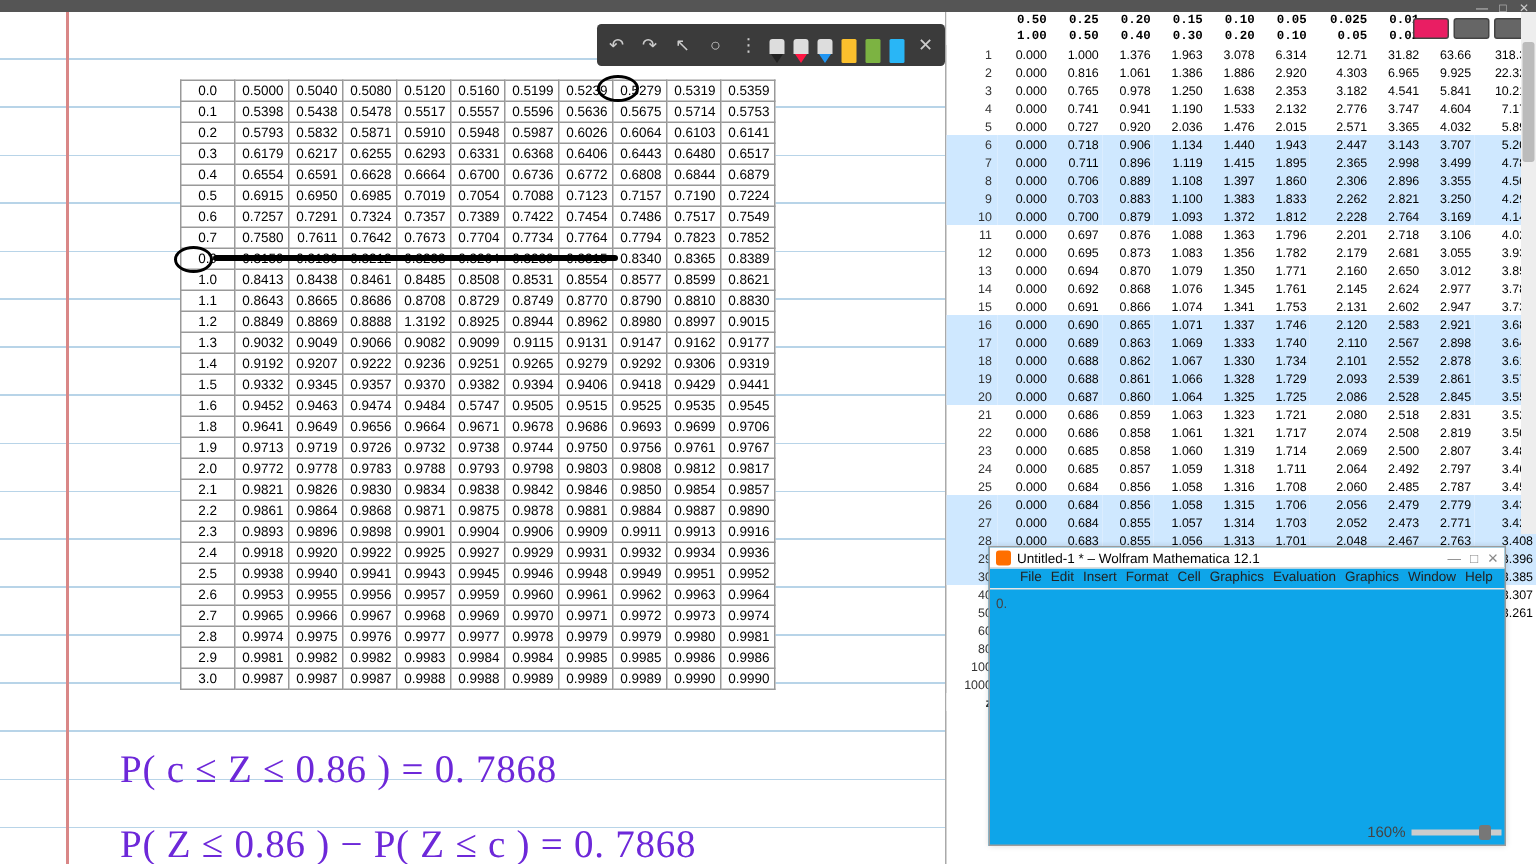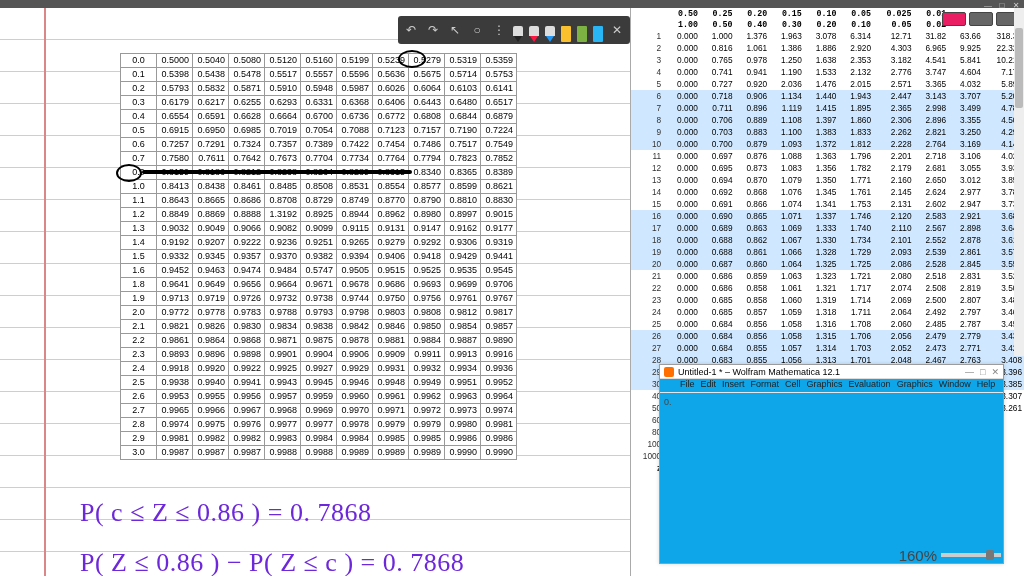--- a/index.html
+++ b/index.html
@@ -144,21 +144,21 @@
     background:#0ea5e9;
     border:1px solid #9c9c9c;
     box-shadow: 0 0 4px rgba(0,0,0,0.15);
     font-size:9px;
   }
   .math-title { height:14px; background:#fff; border-bottom:1px solid #ddd; display:flex; align-items:center; padding:0 4px; gap:4px;}
   .math-title .icon { width:10px; height:10px; background:#ff6f00; border-radius:2px;}
   .math-title .controls { margin-left:auto; display:flex; gap:6px; color:#888; font-size:9px;}
   .math-menu { height:14px; display:flex; gap:6px; padding:0 20px; font-size:9px; color:#222; border-bottom:1px solid #e5e5e5;}
   .math-body { padding:4px; color:#444;}
-  .footer { position:absolute; right:2px; bottom:0; height:16px; font-size:15px; display:flex; align-items:center; gap:4px; color:#444;}
+  .footer { position:absolute; right:2px; bottom:0; height:16px; font-size:10px; display:flex; align-items:center; gap:4px; color:#444;}
   .zoom-slider{ width:60px; height:4px; background:#ccc; position:relative;}
   .zoom-slider::after{content:""; position:absolute; left:45px; top:-3px; width:8px; height:10px; background:#777; border-radius:2px;}
 </style>
 </head>
 <body>
 
 <div class="titlebar">
   <div class="titlebar-controls">
     <span>—</span>
     <span>□</span>

